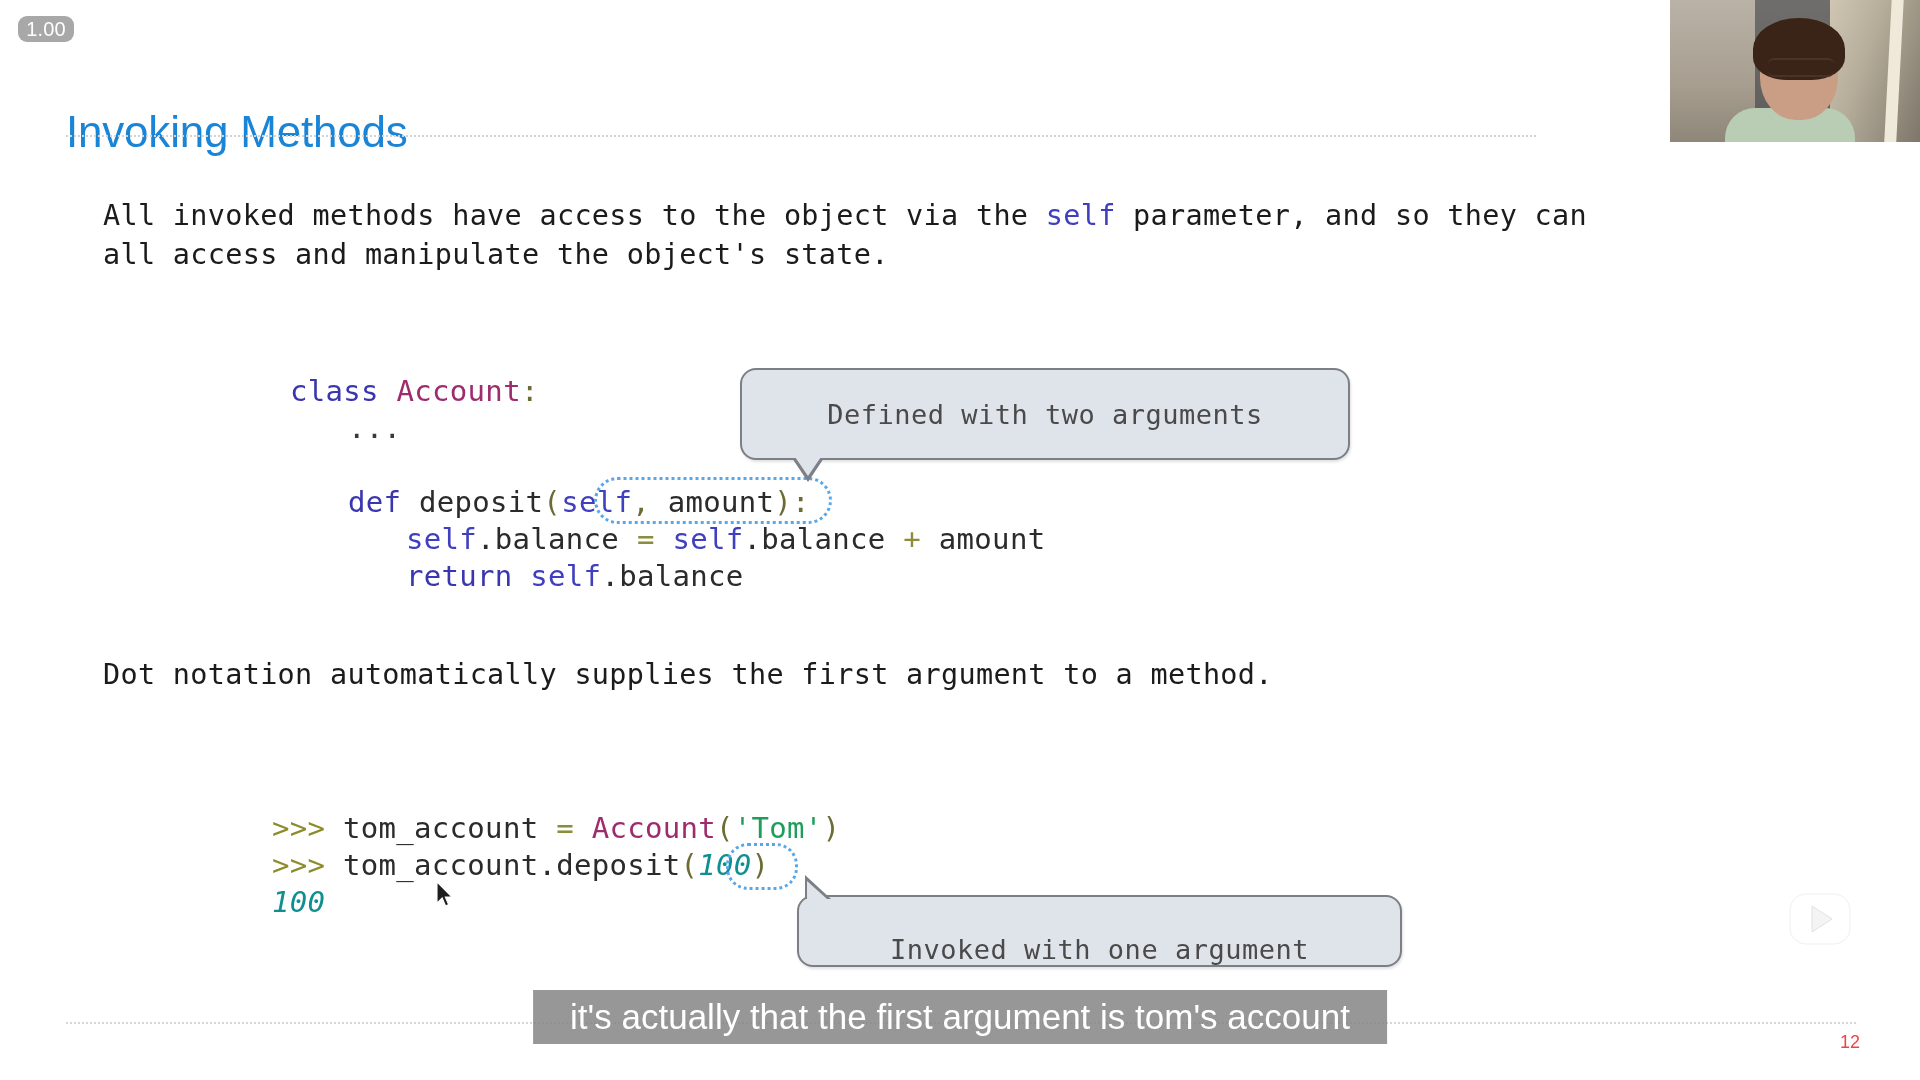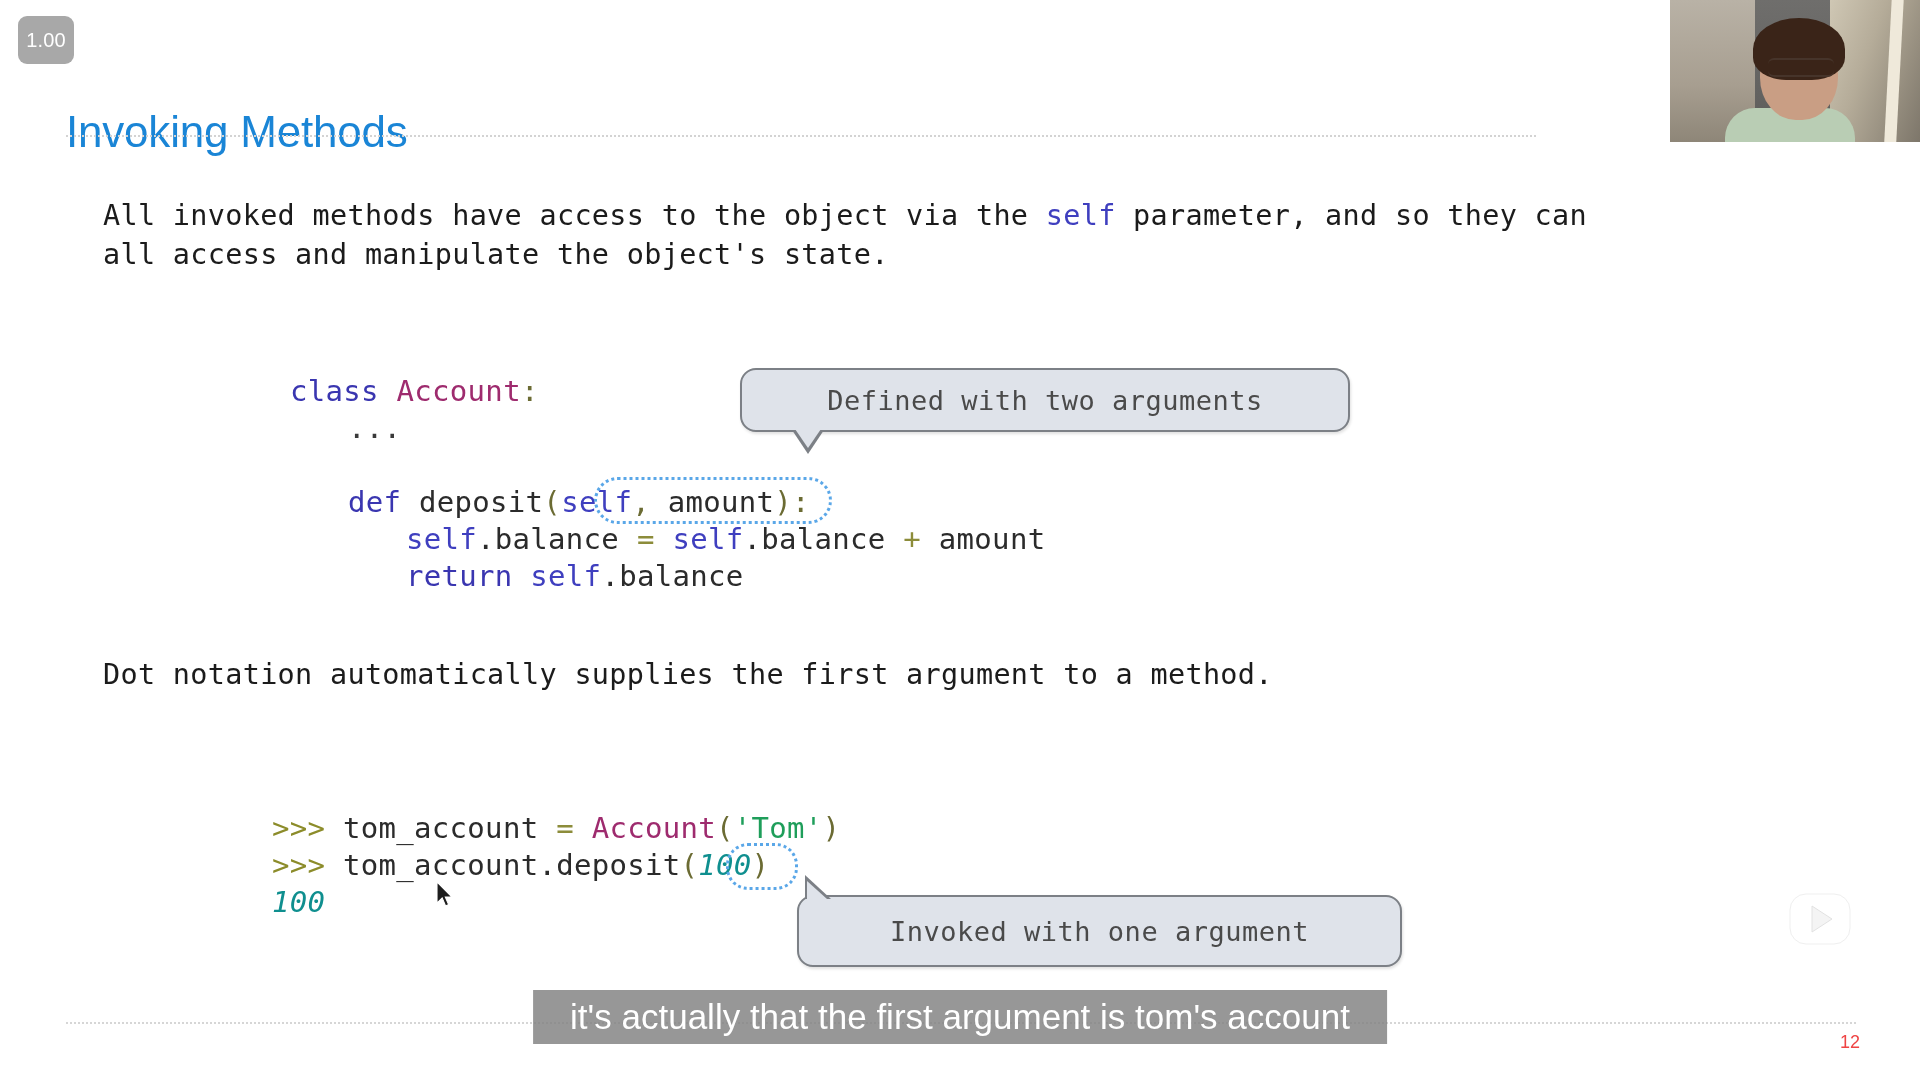--- a/index.html
+++ b/index.html
@@ -14,21 +14,21 @@
     overflow: hidden;
     font-family: "DejaVu Sans", sans-serif;
   }
 
   
   #speed-badge {
     position: absolute;
     left: 18px;
     top: 16px;
     width: 56px;
-    height: 48px;
+    height: 26px;
     background: #a8a8a8;
     border-radius: 9px;
     color: #ffffff;
     font-family: "Liberation Sans", sans-serif;
     font-size: 20px;
     display: flex;
     align-items: center;
     justify-content: center;
     letter-spacing: 0.2px;
     z-index: 40;
@@ -227,21 +227,21 @@
     font-family: "DejaVu Sans Mono", monospace;
     font-size: 27px;
     color: #4a4a4a;
     letter-spacing: 0.5px;
     box-shadow: 1px 2px 3px rgba(0,0,0,0.12);
   }
   #callout-defined {
     left: 740px;
     top: 368px;
     width: 610px;
-    height: 64px;
+    height: 92px;
   }
   
   #callout-defined .tail-outer {
     position: absolute;
     left: 50px;
     bottom: -24px;
     width: 0; height: 0;
     border-left: 16px solid transparent;
     border-right: 16px solid transparent;
     border-top: 24px solid #7c8086;
@@ -254,20 +254,21 @@
     border-left: 13px solid transparent;
     border-right: 13px solid transparent;
     border-top: 19px solid #dfe3ea;
   }
 
   #callout-invoked {
     left: 797px;
     top: 895px;
     width: 605px;
     height: 72px;
+    align-items: flex-end;
   }
   
   #callout-invoked .tail-outer {
     position: absolute;
     left: 6px;
     top: -22px;
     width: 0; height: 0;
     border-left: 0 solid transparent;
     border-right: 26px solid transparent;
     border-bottom: 24px solid #7c8086;

